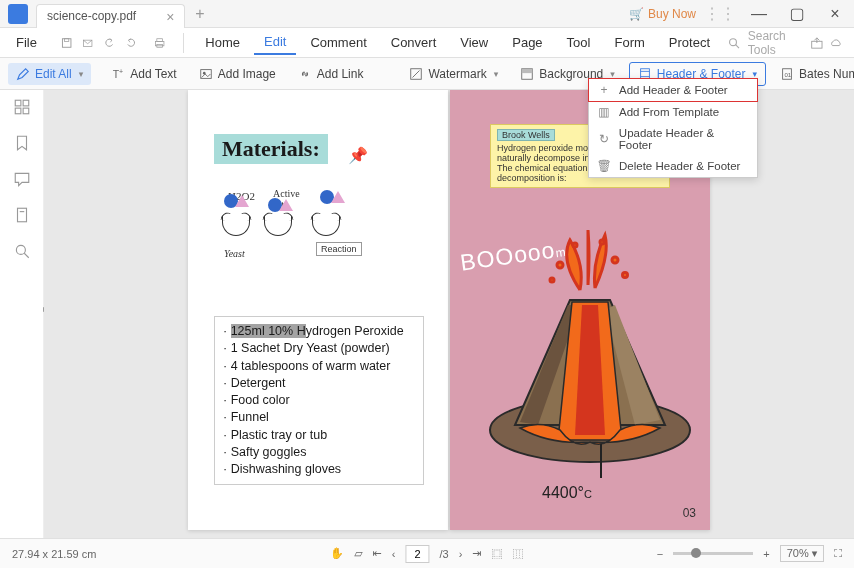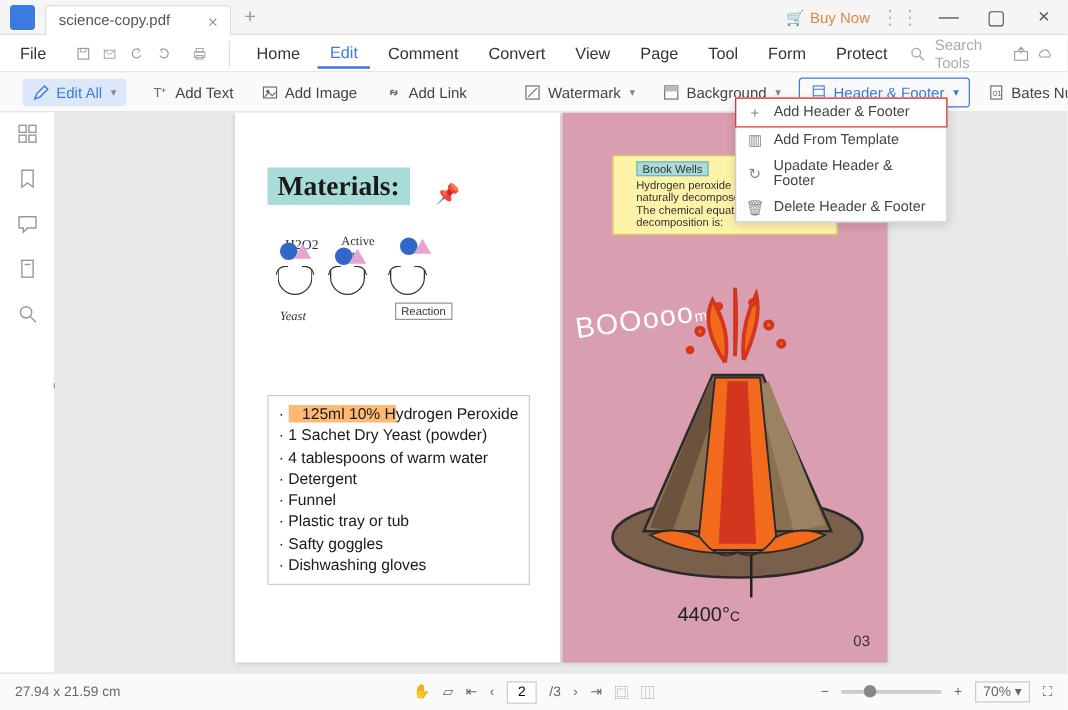--- a/index.html
+++ b/index.html
@@ -15,21 +15,21 @@
 .win-btn { width: 30px; height: 24px; display: flex; align-items: center; justify-content: center; color: #555; }
 
 .menubar { height: 30px; display: flex; align-items: center; padding: 0 8px; border-bottom: 1px solid #e0e0e0; gap: 4px; }
 .file-btn { font-size: 13px; color: #333; padding: 0 8px; }
 .qa-icon { width: 18px; height: 18px; color: #888; margin: 0 3px; }
 .menu-item { font-size: 13px; color: #333; padding: 4px 10px; }
 .menu-item.active { color: #3b7be0; border-bottom: 2px solid #3b7be0; }
 .search-tools { color: #aaa; font-size: 12px; margin-left: 4px; }
 .menubar-right { margin-left: auto; display: flex; align-items: center; color: #888; }
 
-.toolbar { height: 32px; display: flex; align-items: center; padding: 0 18px; border-bottom: 1px solid #e0e0e0; gap: 6px; background: #fafafa; }
+.toolbar { height: 32px; display: flex; align-items: center; padding: 0 8px; border-bottom: 1px solid #e0e0e0; gap: 6px; background: #fafafa; }
 .tool-btn { display: flex; align-items: center; gap: 5px; font-size: 12px; color: #444; padding: 4px 8px; border-radius: 3px; white-space: nowrap; }
 .tool-btn.edit-all { background: #dce8f9; color: #3b7be0; }
 .tool-btn.hf { border: 1px solid #3b7be0; color: #3b7be0; }
 .tool-icon { width: 14px; height: 14px; display: inline-block; }
 .sep { width: 1px; height: 20px; background: #ddd; }
 .chev { font-size: 9px; margin-left: 2px; color: #888; }
 
 .sidebar { position: absolute; left: 0; top: 90px; width: 44px; bottom: 30px; background: #fff; border-right: 1px solid #eee; display: flex; flex-direction: column; align-items: center; padding-top: 8px; gap: 18px; }
 .side-icon { width: 18px; height: 18px; color: #999; }
 .side-expand { position: absolute; bottom: 50%; right: -5px; font-size: 10px; color: #999; }
@@ -48,24 +48,24 @@
 .circ-b { width: 14px; height: 14px; background: #3267c8; border-radius: 50%; }
 .tri-p { width: 0; height: 0; border-left: 7px solid transparent; border-right: 7px solid transparent; border-bottom: 12px solid #e4a5d0; margin-left: -3px; margin-top: 1px; }
 .yeast { width: 28px; height: 20px; border: 1.5px solid #333; border-top: none; border-radius: 0 0 14px 14px; position: absolute; }
 .yeast::before { content:""; position:absolute; left:-2px; top:-4px; width:8px; height:8px; border:1.5px solid #333; border-bottom:none; border-right:none; border-radius: 8px 0 0 0; transform: rotate(10deg);}
 .yeast::after { content:""; position:absolute; right:-2px; top:-4px; width:8px; height:8px; border:1.5px solid #333; border-bottom:none; border-left:none; border-radius: 0 8px 0 0; transform: rotate(-10deg);}
 .yeast-label { position: absolute; left: 6px; top: 70px; font-family: "Comic Sans MS", cursive; font-size: 10px; font-style: italic; }
 .reaction-box { position: absolute; left: 98px; top: 64px; border: 1px solid #999; padding: 1px 4px; font-size: 9px; }
 
 .list-box { position: absolute; left: 26px; top: 226px; width: 210px; border: 1px solid #ccc; padding: 6px 8px; font-size: 12.5px; color: #1a1a1a; line-height: 1.38; }
 .list-box .row::before { content: "· "; }
-.hl { background: #fdba74; padding-left: 11px; }
+.hl { background: #a3a3a3; }
 
 .page2 { background: #d99eaf; }
-.note-box { position: absolute; left: 40px; top: 34px; width: 180px; background: #fdf3a8; border: 1px solid #dcc960; font-size: 9px; padding: 4px 18px; color: #333; }
+.note-box { position: absolute; left: 40px; top: 34px; width: 180px; background: #fdf3a8; border: 1px solid #dcc960; font-size: 9px; padding: 4px 6px; color: #333; }
 .note-user { background: #a8dcd9; border: 1px solid #7fb5b1; display: inline-block; padding: 0 4px; margin-bottom: 2px; font-size: 9px; }
 .word-badge { position: absolute; right: -18px; top: 14px; width: 22px; height: 22px; background: #fff; border: 1px solid #3b7be0; border-radius: 50%; display: flex; align-items: center; justify-content: center; color: #3b7be0; font-size: 11px; font-weight: bold; }
 
 .boom { position: absolute; left: 10px; top: 152px; color: #fff; font-family: "Comic Sans MS", cursive; font-size: 23px; transform: rotate(-8deg); letter-spacing: 1px; }
 .boom .sm { font-size: 12px; }
 .page-num { position: absolute; right: 14px; bottom: 10px; color: #333; font-size: 12px; }
 .temp-label { position: absolute; left: 92px; bottom: 28px; font-family: "Comic Sans MS", cursive; font-size: 16px; color: #222; }
 .temp-line { position: absolute; left: 150px; bottom: 52px; width: 2px; height: 34px; background: #222; }
 
 .dropdown { position: absolute; left: 588px; top: 78px; width: 170px; background: #fff; border: 1px solid #ccc; box-shadow: 0 2px 8px rgba(0,0,0,.15); z-index: 100; font-size: 11.5px; }
@@ -274,20 +274,21 @@
         <div class="yeast" style="left:46px;top:38px"></div>
         <div class="yeast" style="left:94px;top:38px"></div>
         <span class="yeast-label">Yeast</span>
         <div class="reaction-box">Reaction</div>
       </div>
       <div class="list-box">
         <div class="row"><span class="hl">125ml 10% H</span>ydrogen Peroxide</div>
         <div class="row">1 Sachet Dry Yeast (powder)</div>
         <div class="row">4 tablespoons of warm water</div>
         <div class="row">Detergent</div>
+        <div class="row">Food color</div>
         <div class="row">Funnel</div>
         <div class="row">Plastic tray or tub</div>
         <div class="row">Safty goggles</div>
         <div class="row">Dishwashing gloves</div>
       </div>
     </div>
 
     <div class="page page2">
       <div class="note-box">
         <div class="note-user">Brook Wells</div>

